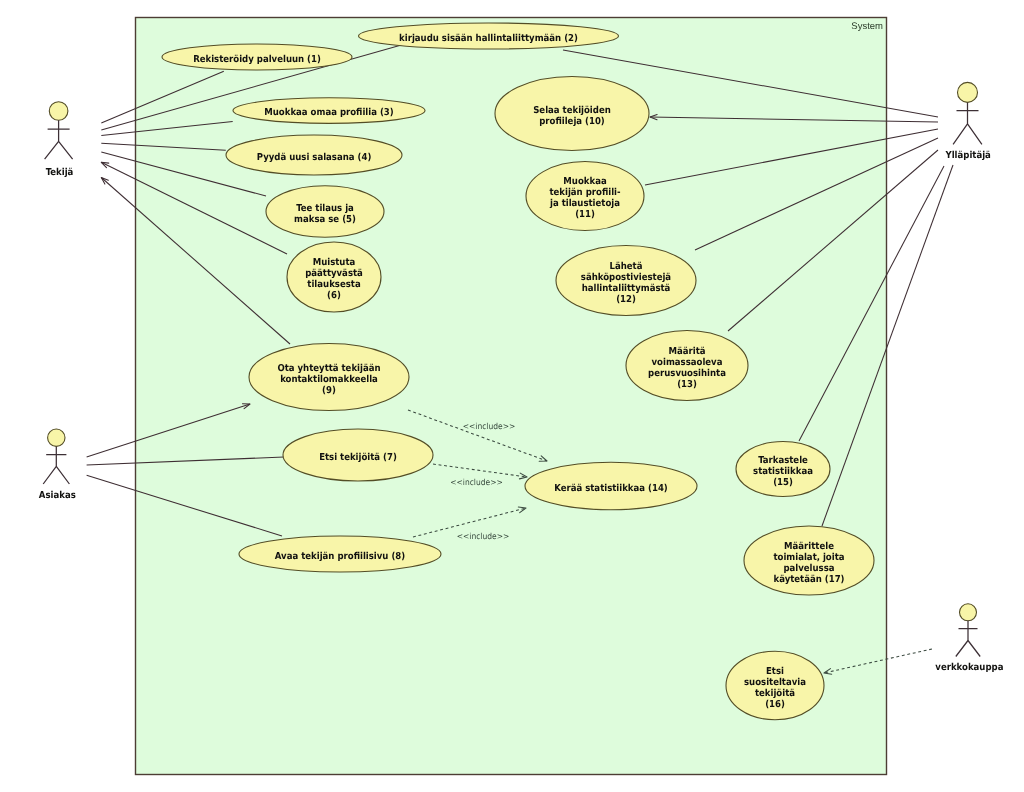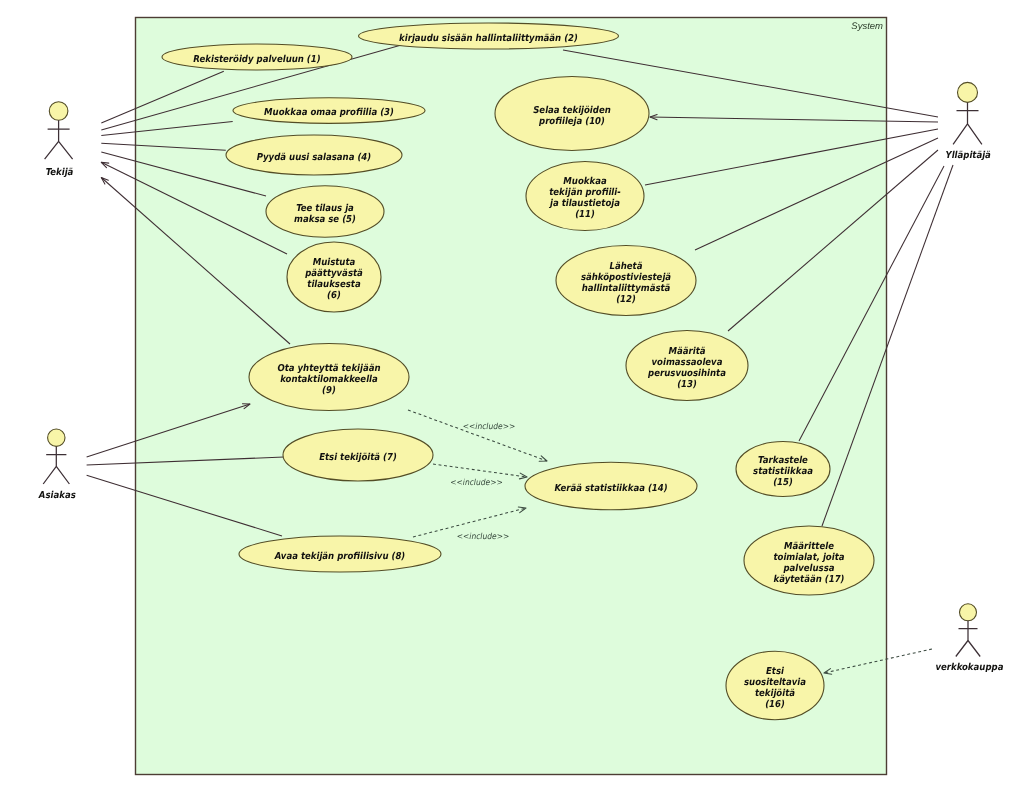--- a/index.html
+++ b/index.html
@@ -1,19 +1,19 @@
 <!DOCTYPE html>
 <html><head>
 <meta charset="utf-8">
 <title>Use case diagram</title>
 <style>
   html,body{margin:0;padding:0;background:#ffffff;}
   body{width:1024px;height:792px;overflow:hidden;
        font-family:"DejaVu Sans",sans-serif;}
-  #canvas{position:relative;width:1001px;height:792px;font-style:italic;}
+  #canvas{position:relative;width:1001px;height:792px;}
   svg#diagram{position:absolute;left:0;top:0;}
   text{text-rendering:geometricPrecision;}
   .uc-text{font-family:"DejaVu Sans",sans-serif;font-stretch:condensed;
            font-weight:bold;font-size:9.5px;fill:#111110;text-anchor:middle;}
   .actor-label{font-family:"DejaVu Sans",sans-serif;font-stretch:condensed;
                font-weight:bold;font-size:9.5px;fill:#121210;text-anchor:middle;}
   .sys-label{font-family:"Liberation Sans",sans-serif;
              font-size:9.5px;fill:#2c3d2b;text-anchor:end;}
   .inc-label{font-family:"DejaVu Sans",sans-serif;font-stretch:condensed;
              font-size:8.4px;fill:#36483c;text-anchor:middle;}

